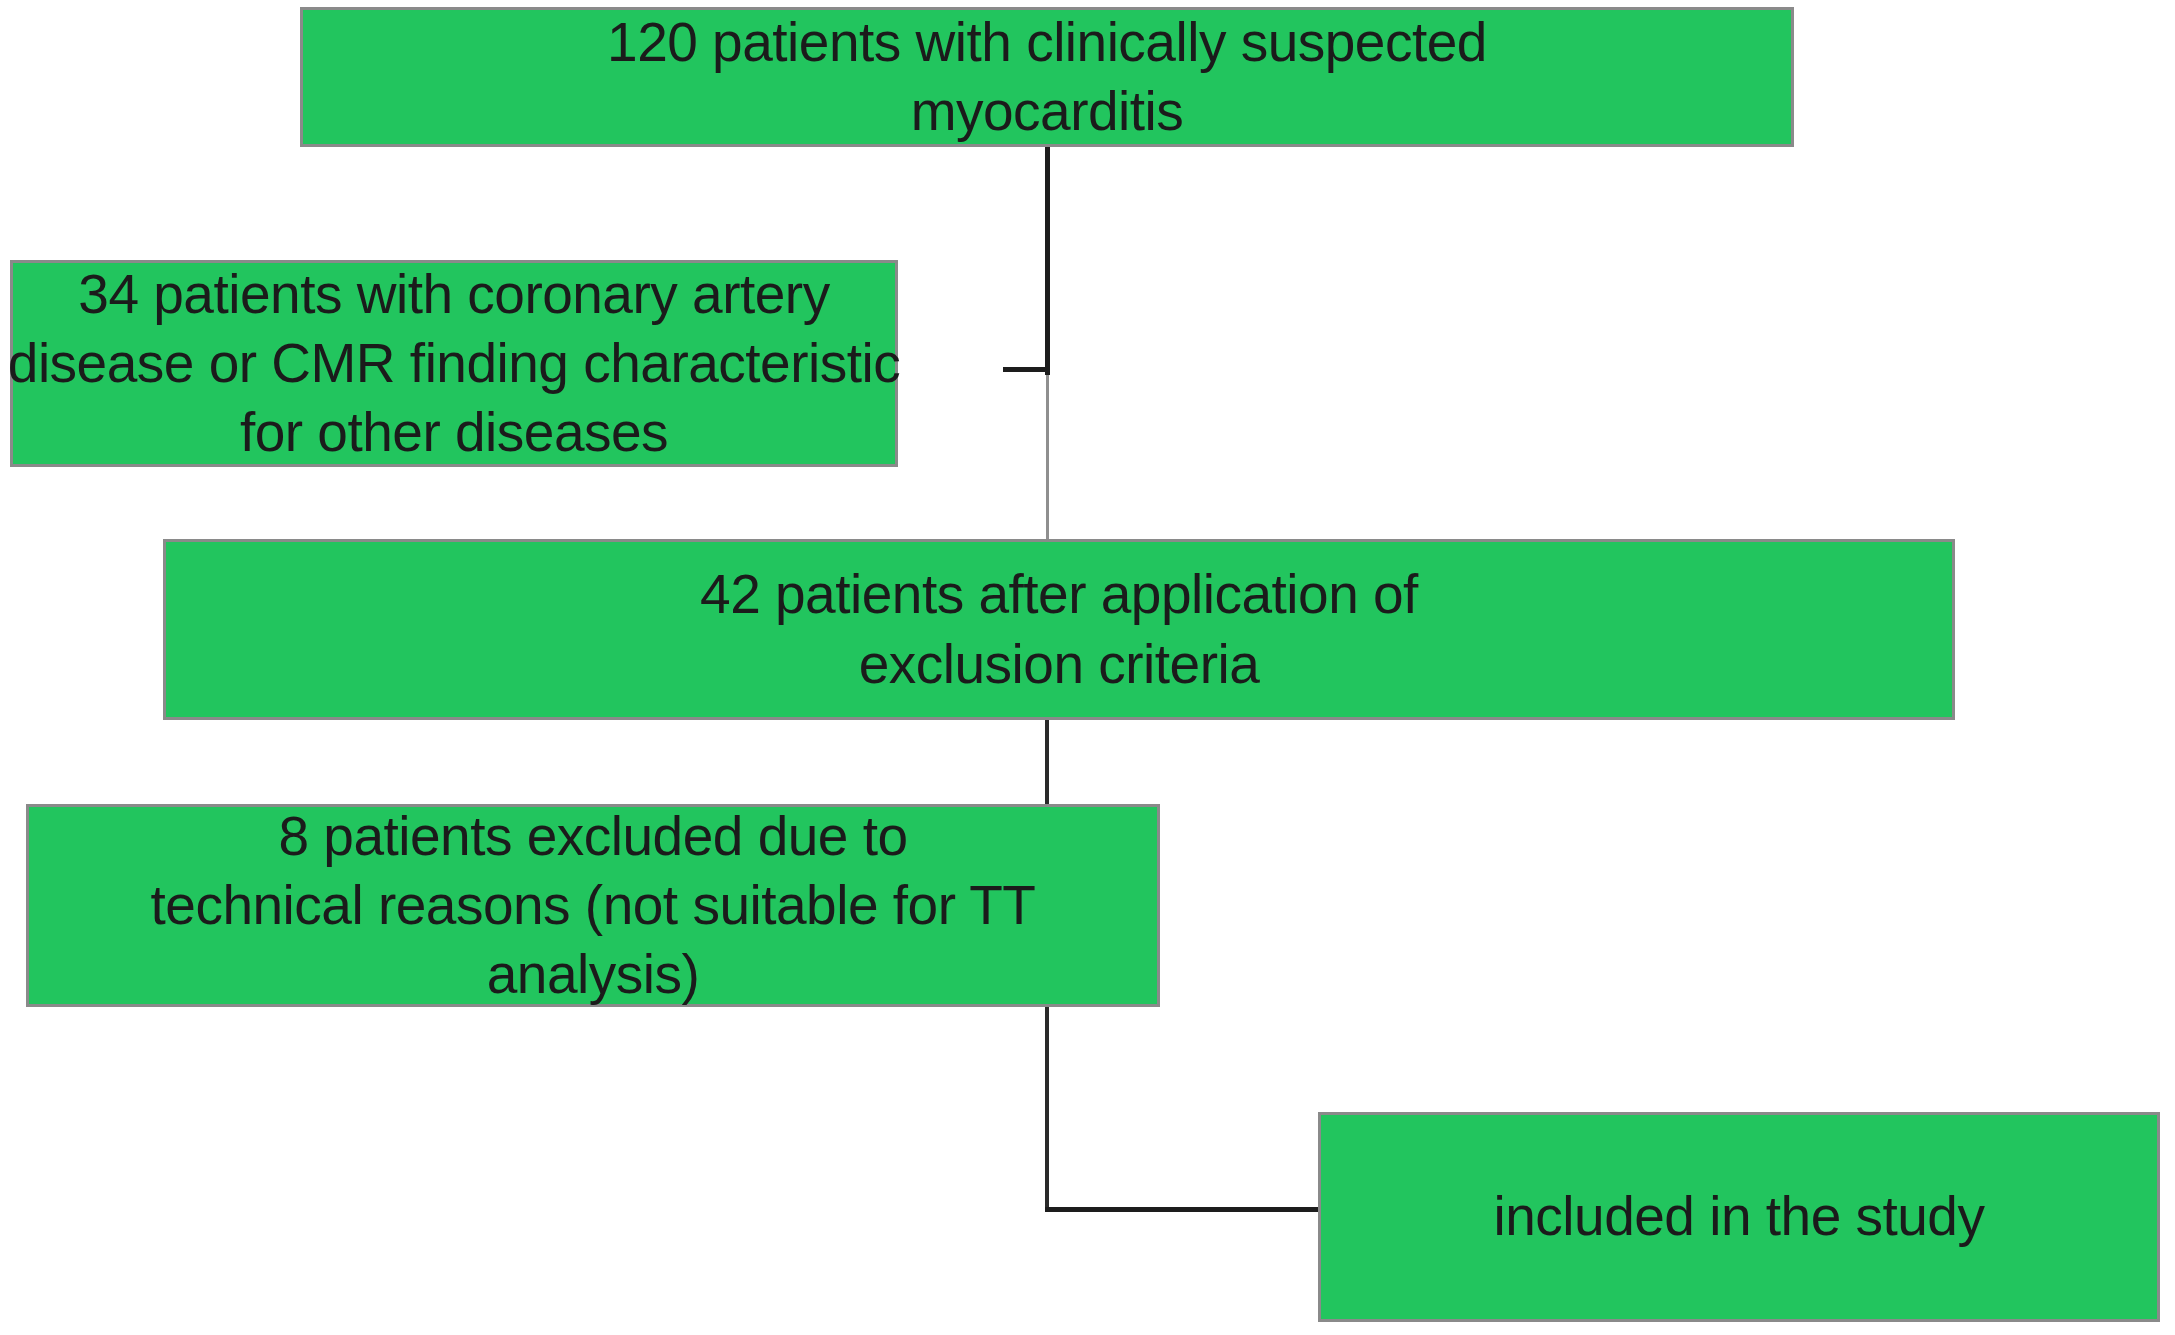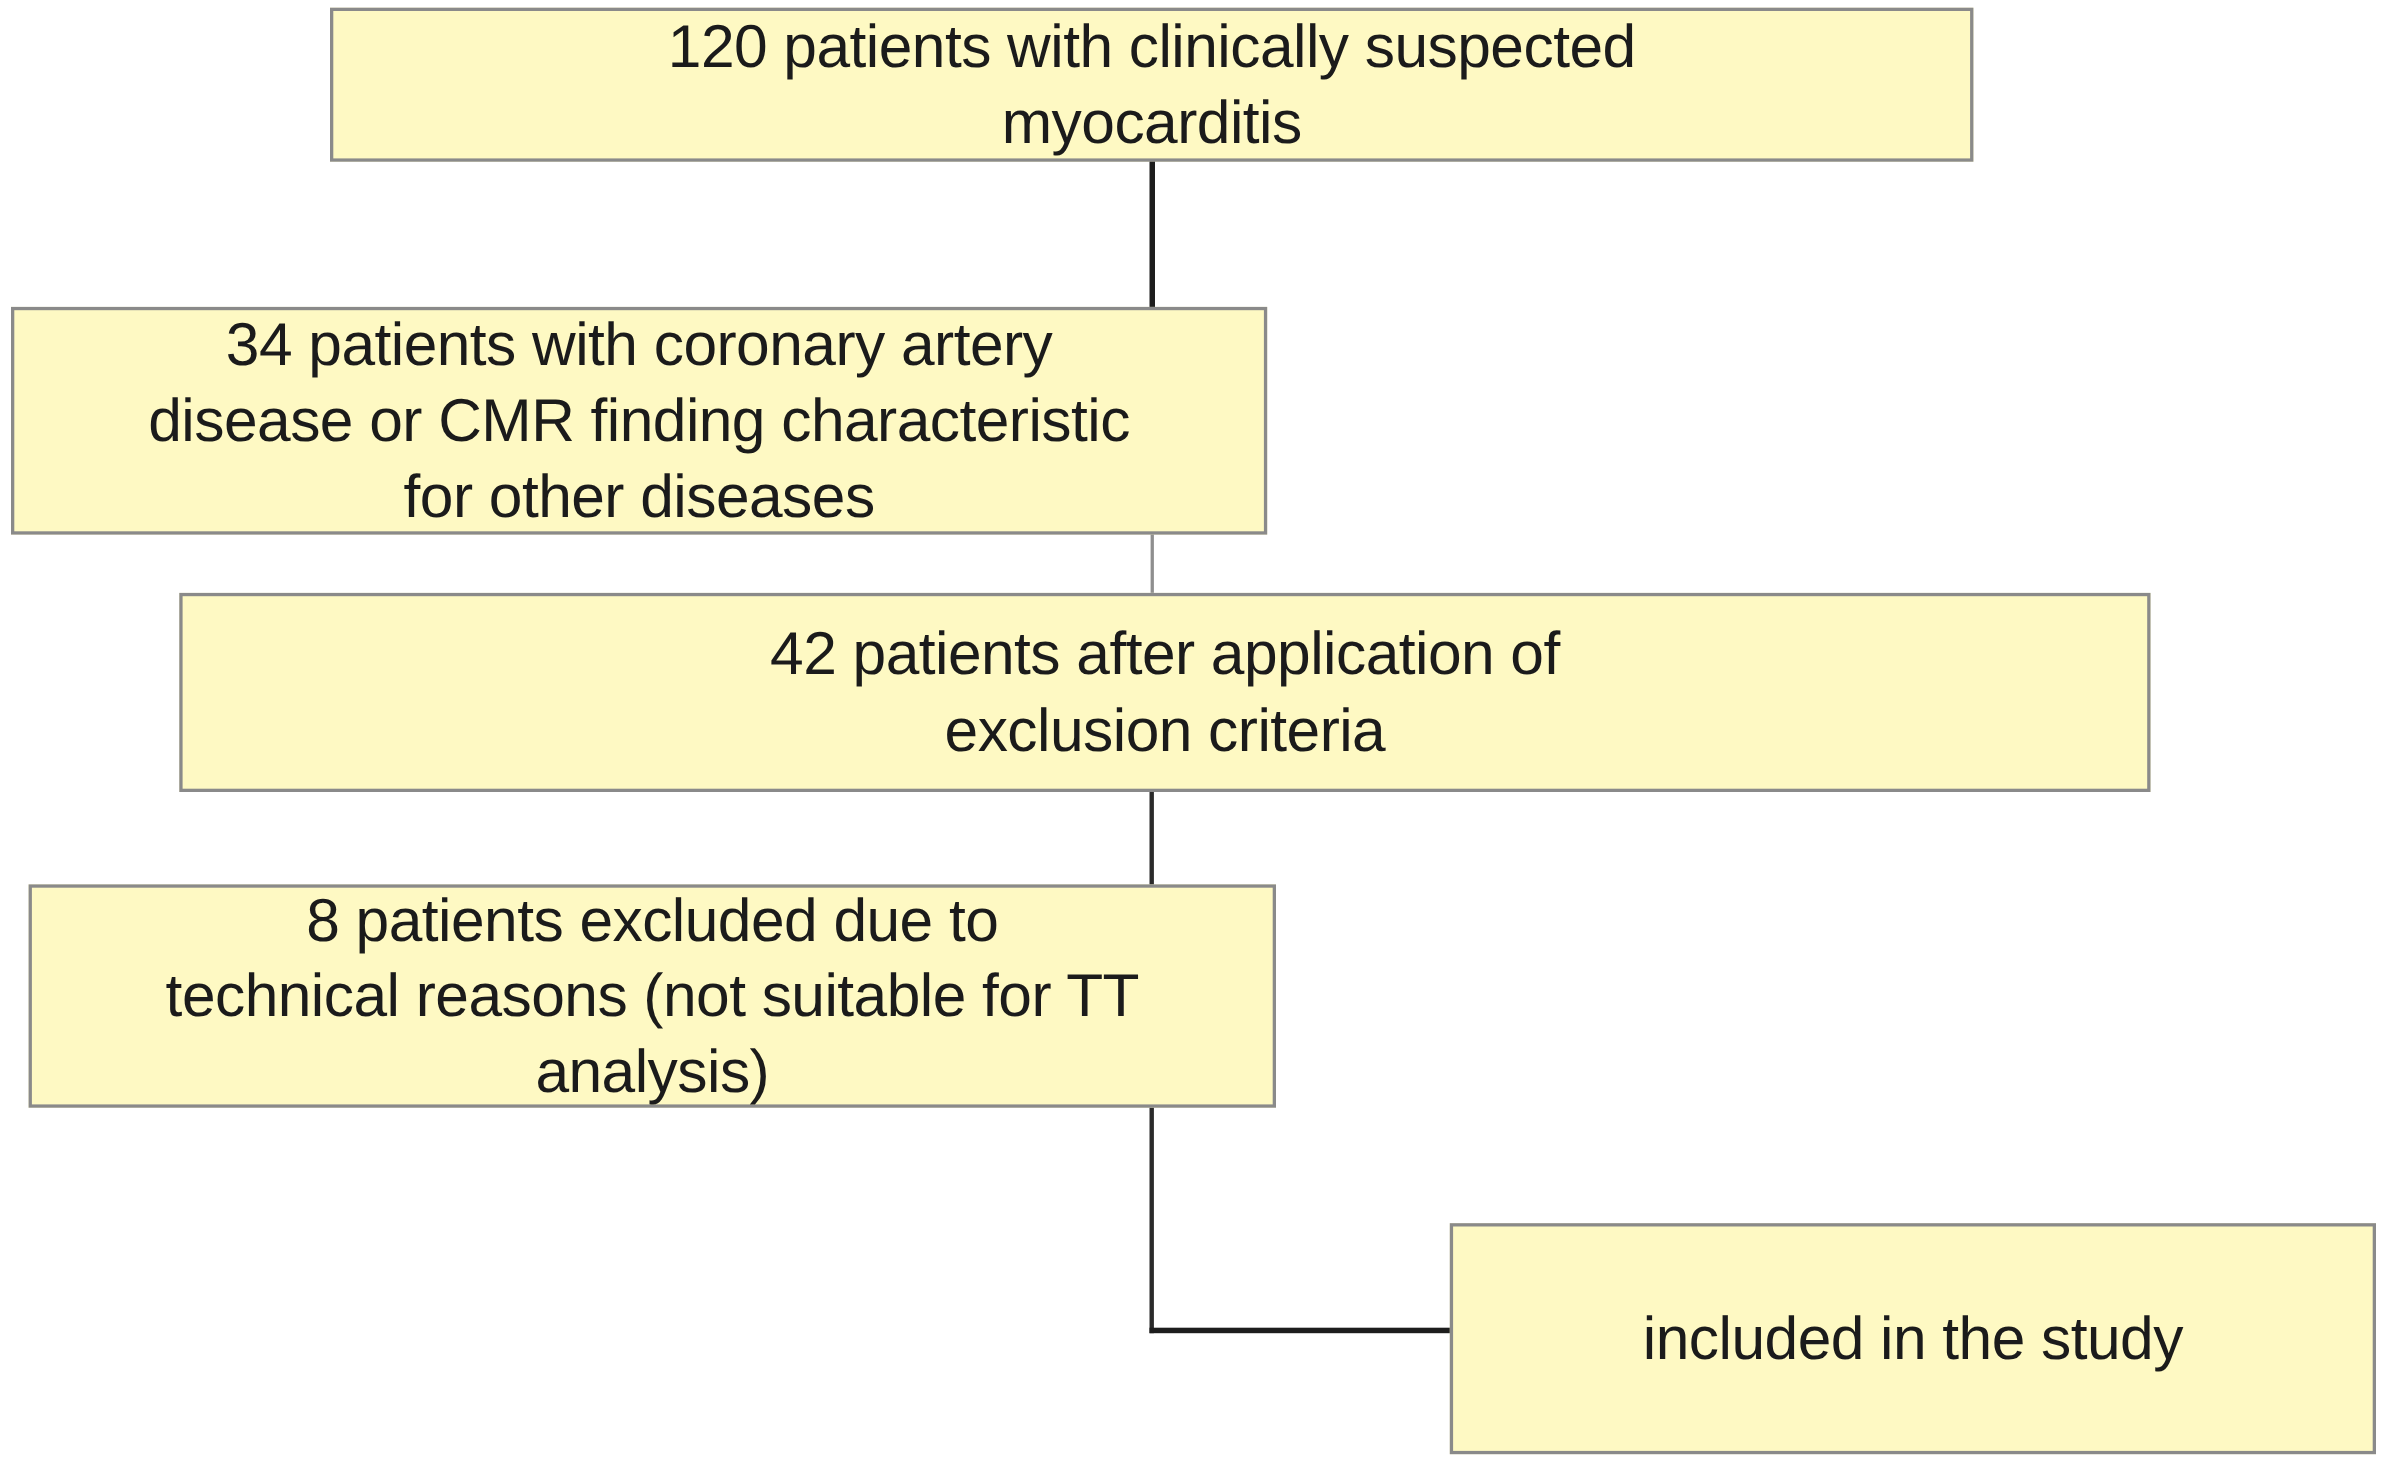--- a/index.html
+++ b/index.html
@@ -13,34 +13,34 @@
     height: 1335px;
     background: #ffffff;
     font-family: "Liberation Sans", sans-serif;
     color: #1b1b1b;
     overflow: hidden;
   }
   .flow-box {
     position: absolute;
     box-sizing: border-box;
     border: 3px solid #8a8a8a;
-    background: #fef9c3;
+    background: #22c55e;
     display: flex;
     flex-direction: column;
     align-items: center;
     justify-content: center;
     text-align: center;
     font-size: 55px;
     line-height: 1.26;
     letter-spacing: -0.5px;
   }
   .flow-box span { display: block; white-space: nowrap; }
 
   .box-suspected   { left: 300px;  top: 7px;    width: 1494px; height: 140px; }
-  .box-cad         { left: 10px;   top: 279px;  width: 1142px;  height: 207px; }
+  .box-cad         { left: 10px;   top: 260px;  width: 888px;  height: 207px; }
   .box-exclusion   { left: 163px;  top: 539px;  width: 1792px; height: 181px; }
   .box-technical   { left: 26px;   top: 804px;  width: 1134px;  height: 203px; text-align: right; }
   .box-included    { left: 1318px; top: 1112px; width: 842px;  height: 210px; }
 
   .line {
     position: absolute;
     background: #1d1d1d;
   }
   .vline-top     { left: 1045px; top: 147px;  width: 5px;   height: 228px; }
   .vline-top-low { left: 1046px; top: 375px;  width: 3px;   height: 164px; background: #8f8f8f; }

